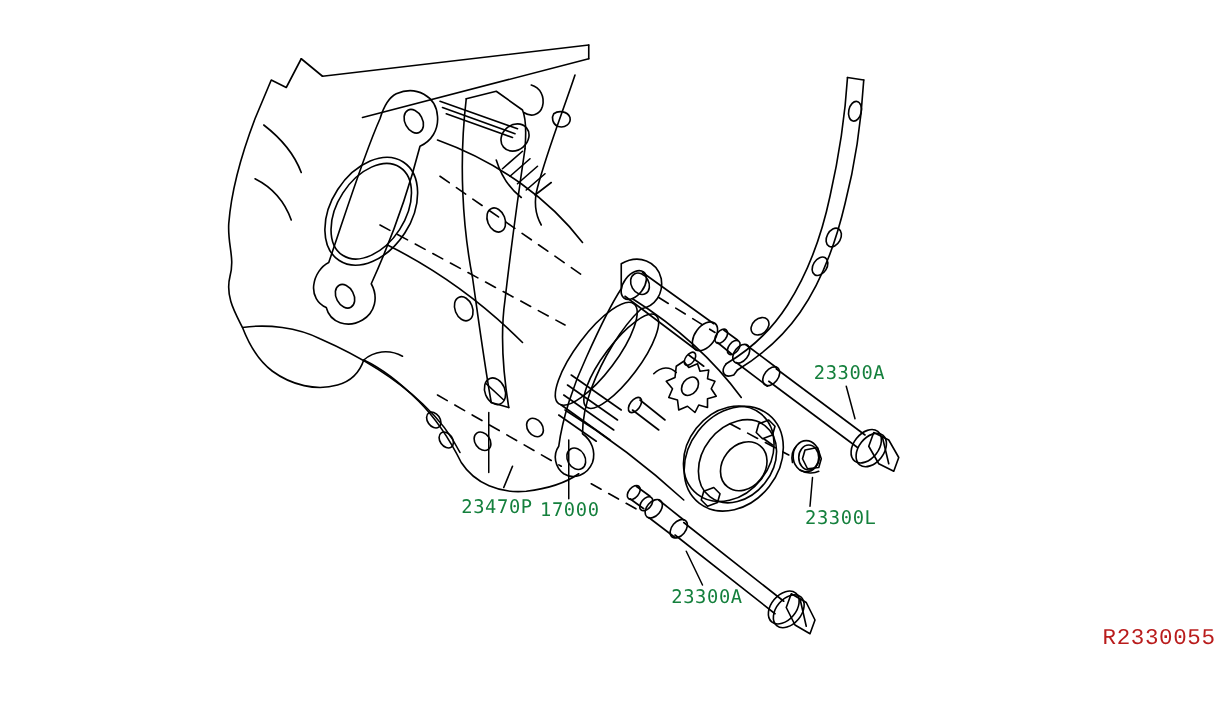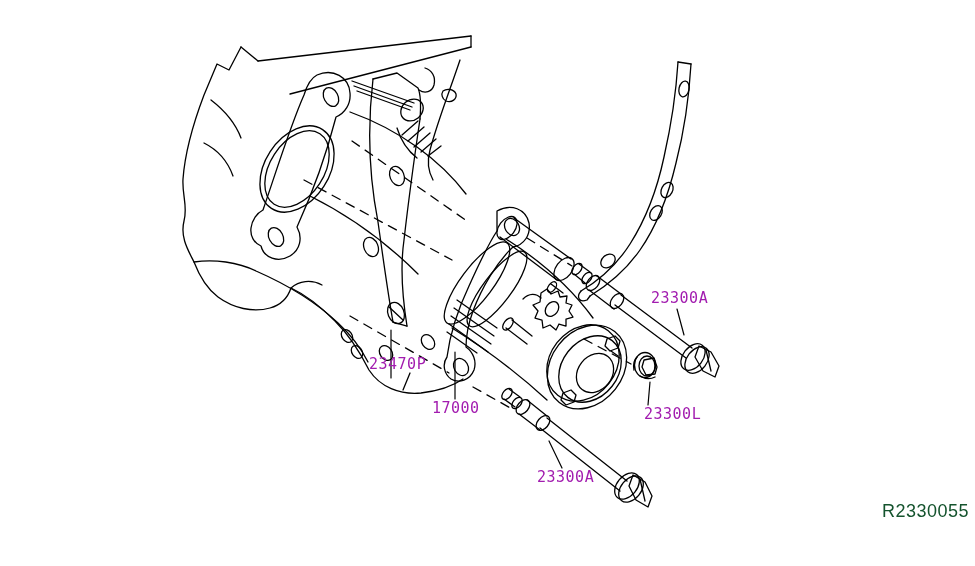--- a/index.html
+++ b/index.html
@@ -15,39 +15,39 @@
     background: #ffffff;
     overflow: hidden;
   }
   .canvas svg {
     position: absolute;
     left: 0;
     top: 0;
   }
   .part-label {
     position: absolute;
-    color: #a21caf;
+    color: #15803d;
     font-size: 15px;
     letter-spacing: 0.5px;
     white-space: nowrap;
     line-height: 1;
     font-family: "DejaVu Sans Mono", "Liberation Mono", monospace;
   }
   .ref-code {
     position: absolute;
     left: 882px;
     top: 502px;
-    color: #14532d;
+    color: #b91c1c;
     font-size: 18px;
     letter-spacing: 0.5px;
     line-height: 1;
-    font-family: Liberation Sans, sans-serif;
+    font-family: Liberation Mono, monospace;
   }
   .lbl-bolt-upper { left: 651px; top: 291px; }
-  .lbl-gusset     { left: 369px; top: 357px; }
+  .lbl-gusset     { left: 369px; top: 398px; }
   .lbl-starter    { left: 432px; top: 401px; }
   .lbl-nut        { left: 644px; top: 407px; }
   .lbl-bolt-lower { left: 537px; top: 470px; }
 </style>
 </head>
 <body>
 
 <div class="canvas">
 
   <svg width="975" height="566" viewBox="0 0 975 566">

